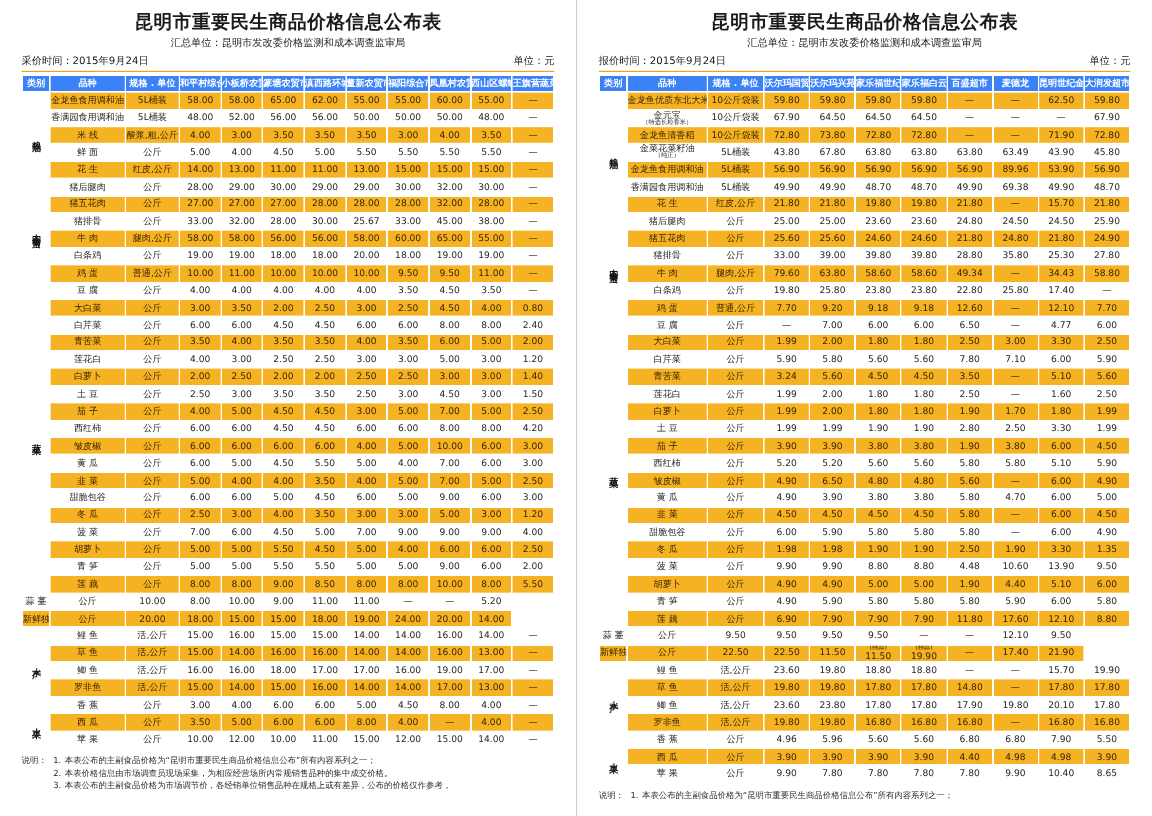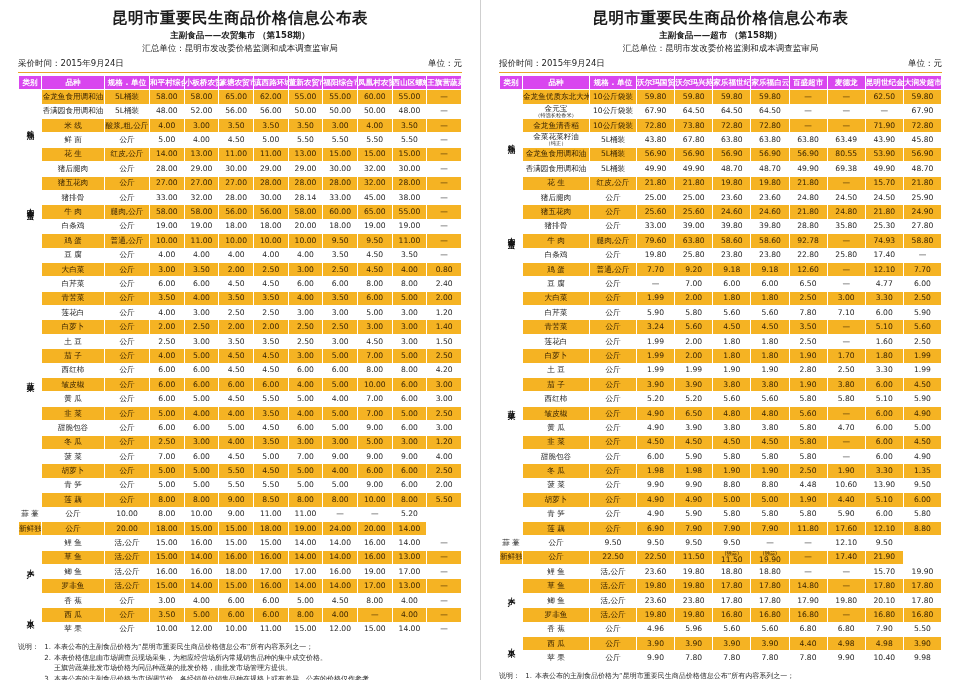--- a/index.html
+++ b/index.html
@@ -27,21 +27,21 @@
   }
 
   table.grid{border-collapse:collapse;width:100%;table-layout:fixed;}
   table.grid td,table.grid th{
     border:1px solid #ffffff;
     text-align:center;vertical-align:middle;
     font-size:7.6px;line-height:1.05;
     padding:0;height:13.4px;white-space:nowrap;overflow:hidden;
   }
   thead th{
-    background:#d946ef;color:#ffffff;font-weight:bold;
+    background:#3b82f6;color:#ffffff;font-weight:bold;
     font-size:6.2px;line-height:1.0;height:25px;padding:1px 0;
     white-space:normal;word-break:break-all;
   }
   thead th.wide{font-size:7.6px;}
   tbody tr.odd td{background:#f5b323;color:#3a2400;}
   tbody tr.even td{background:#ffffff;color:#262626;}
   td.cat{
     background:#ffffff !important;color:#111 !important;
     font-weight:bold;font-size:10.5px;letter-spacing:2px;
     border-left:1px solid #f0c068;border-right:1px solid #ffffff;
@@ -59,21 +59,20 @@
   .notes .num{width:12px;flex:none;text-align:right;padding-right:3px;}
   .notes .txt{flex:1;}
 </style>
 </head>
 <body>
 
 <div class="page">
 
   <div class="panel left">
     <div class="title">昆明市重要民生商品价格信息公布表</div>
-    <div class="subtitle">主副食品——农贸集市 （第158期）</div>
     <div class="unitline">汇总单位：昆明市发改委价格监测和成本调查监审局</div>
     <div class="metabar">
       <span>采价时间：2015年9月24日</span>
       <span>单位：元</span>
     </div>
     <table class="grid">
       <thead>
         <tr id="L-head">
             <th class="wide" style="width: 22px;">类别</th>
             <th class="wide" style="width: 62px;">品种</th>
@@ -183,21 +182,21 @@
             <td>28.00</td>
             <td>—</td>
           </tr>
           <tr class="even">
             <td class="name" style="width: 62px;">猪排骨</td>
             <td class="spec" style="width: 44px;">公斤</td>
             <td>33.00</td>
             <td>32.00</td>
             <td>28.00</td>
             <td>30.00</td>
-            <td>28.14</td>
+            <td>25.67</td>
             <td>33.00</td>
             <td>45.00</td>
             <td>38.00</td>
             <td>—</td>
           </tr>
           <tr class="odd">
             <td class="name" style="width: 62px;">牛 肉</td>
             <td class="spec" style="width: 44px;">腿肉,公斤</td>
             <td>58.00</td>
             <td>58.00</td>
@@ -597,34 +596,28 @@
           <span class="num">1.</span>
           <span class="txt">本表公布的主副食品价格为“昆明市重要民生商品价格信息公布”所有内容系列之一；</span>
         </div>
         <div class="row">
           <span class="lbl">　　　</span>
           <span class="num">2.</span>
           <span class="txt">本表价格信息由市场调查员现场采集，为相应经营场所内常规销售品种的集中成交价格。</span>
         </div>
         <div class="row">
           <span class="lbl">　　　</span>
-          <span class="num"></span>
-          <span class="txt">王旗营蔬菜批发市场价格为同品种蔬菜的批发价格，由批发市场管理方提供。</span>
-        </div>
-        <div class="row">
-          <span class="lbl">　　　</span>
           <span class="num">3.</span>
           <span class="txt">本表公布的主副食品价格为市场调节价，各经销单位销售品种在规格上或有差异，公布的价格仅作参考，</span>
         </div>
       </div>
   </div>
 
   <div class="panel right">
     <div class="title">昆明市重要民生商品价格信息公布表</div>
-    <div class="subtitle">主副食品——超市 （第158期）</div>
     <div class="unitline">汇总单位：昆明市发改委价格监测和成本调查监审局</div>
     <div class="metabar">
       <span>报价时间：2015年9月24日</span>
       <span>单位：元</span>
     </div>
     <table class="grid">
       <thead>
         <tr id="R-head">
             <th class="wide" style="width: 22px;">类别</th>
             <th class="wide" style="width: 66px;">品种</th>
@@ -690,21 +683,21 @@
             <td>45.80</td>
           </tr>
           <tr class="odd">
             <td class="name" style="width: 66px;">金龙鱼食用调和油</td>
             <td class="spec" style="width: 46px;">5L桶装</td>
             <td>56.90</td>
             <td>56.90</td>
             <td>56.90</td>
             <td>56.90</td>
             <td>56.90</td>
-            <td>80.55</td>
+            <td>89.96</td>
             <td>53.90</td>
             <td>56.90</td>
           </tr>
           <tr class="even">
             <td class="name" style="width: 66px;">香满园食用调和油</td>
             <td class="spec" style="width: 46px;">5L桶装</td>
             <td>49.90</td>
             <td>49.90</td>
             <td>48.70</td>
             <td>48.70</td>
@@ -762,23 +755,23 @@
             <td>25.30</td>
             <td>27.80</td>
           </tr>
           <tr class="odd">
             <td class="name" style="width: 66px;">牛 肉</td>
             <td class="spec" style="width: 46px;">腿肉,公斤</td>
             <td>79.60</td>
             <td>63.80</td>
             <td>58.60</td>
             <td>58.60</td>
-            <td>92.78</td>
-            <td>—</td>
-            <td>74.93</td>
+            <td>49.34</td>
+            <td>—</td>
+            <td>34.43</td>
             <td>58.80</td>
           </tr>
           <tr class="even">
             <td class="name" style="width: 66px;">白条鸡</td>
             <td class="spec" style="width: 46px;">公斤</td>
             <td>19.80</td>
             <td>25.80</td>
             <td>23.80</td>
             <td>23.80</td>
             <td>22.80</td>
@@ -1116,21 +1109,21 @@
           <tr class="even">
             <td class="name" style="width: 66px;">苹 果</td>
             <td class="spec" style="width: 46px;">公斤</td>
             <td>9.90</td>
             <td>7.80</td>
             <td>7.80</td>
             <td>7.80</td>
             <td>7.80</td>
             <td>9.90</td>
             <td>10.40</td>
-            <td>9.98</td>
+            <td>8.65</td>
           </tr>
         </tbody>
     </table>
     <div class="notes" id="R-notes">
         <div class="row">
           <span class="lbl">说明：</span>
           <span class="num">1.</span>
           <span class="txt">本表公布的主副食品价格为“昆明市重要民生商品价格信息公布”所有内容系列之一；</span>
         </div>
       </div>

